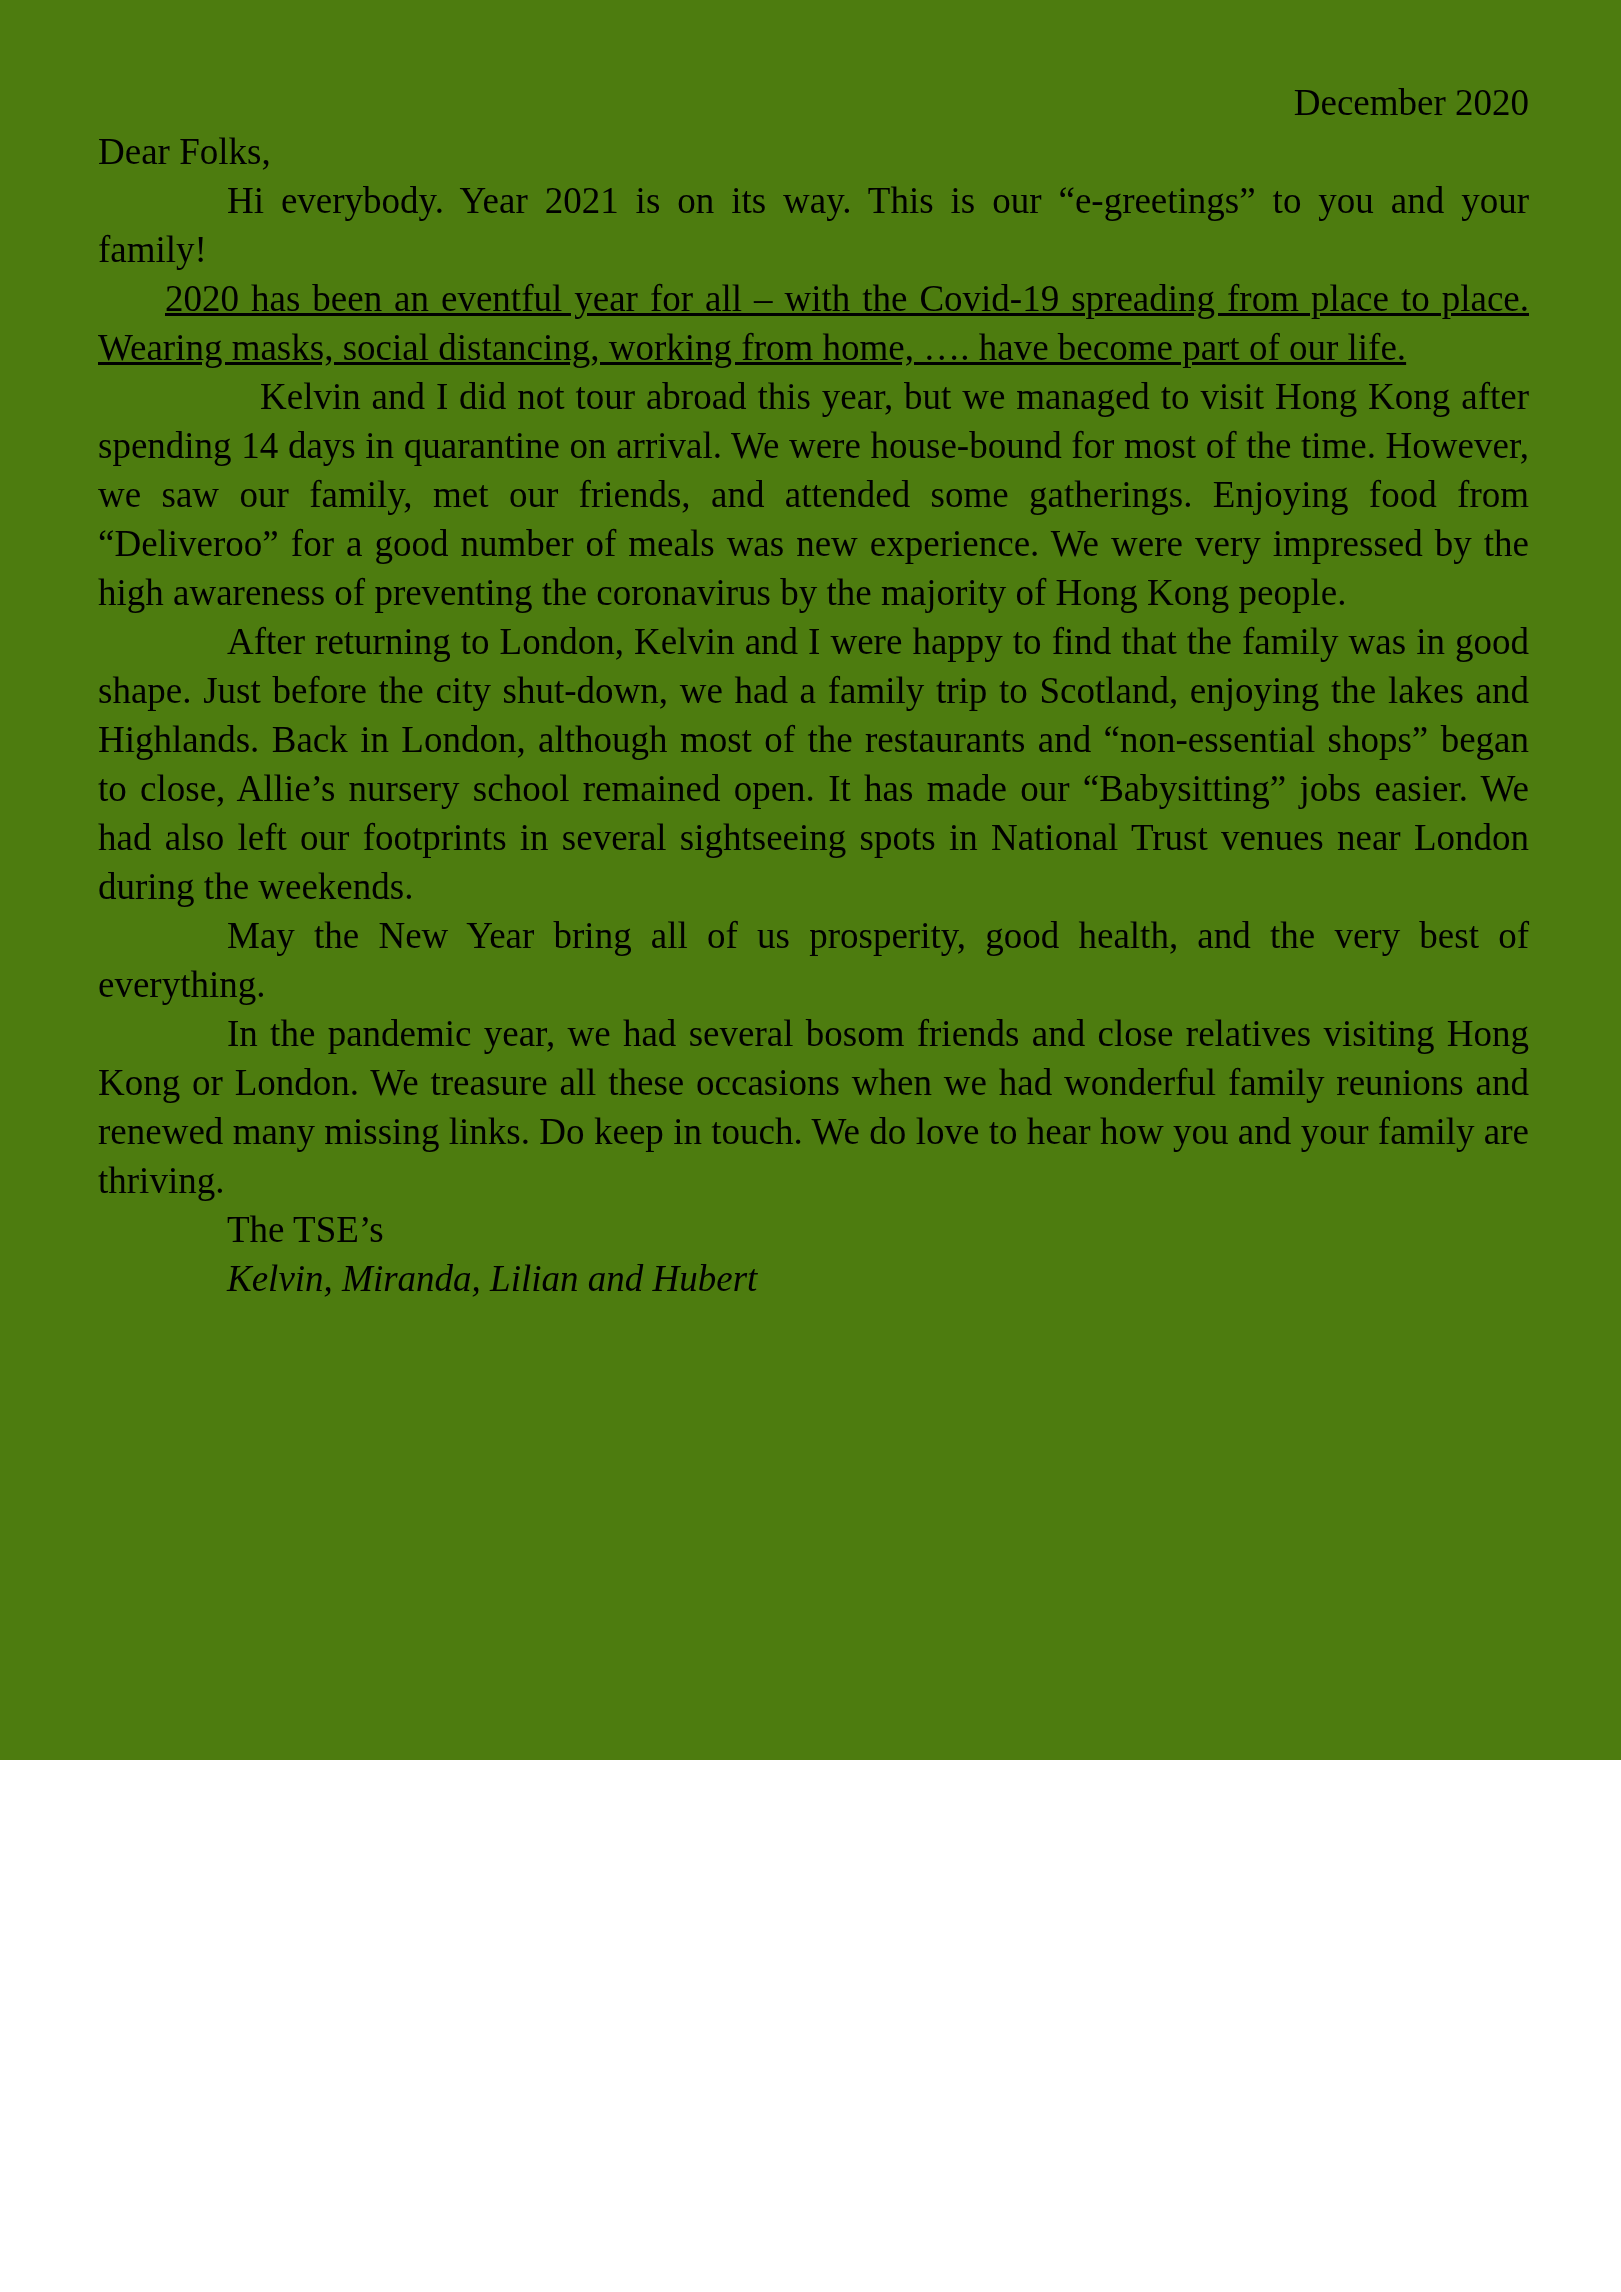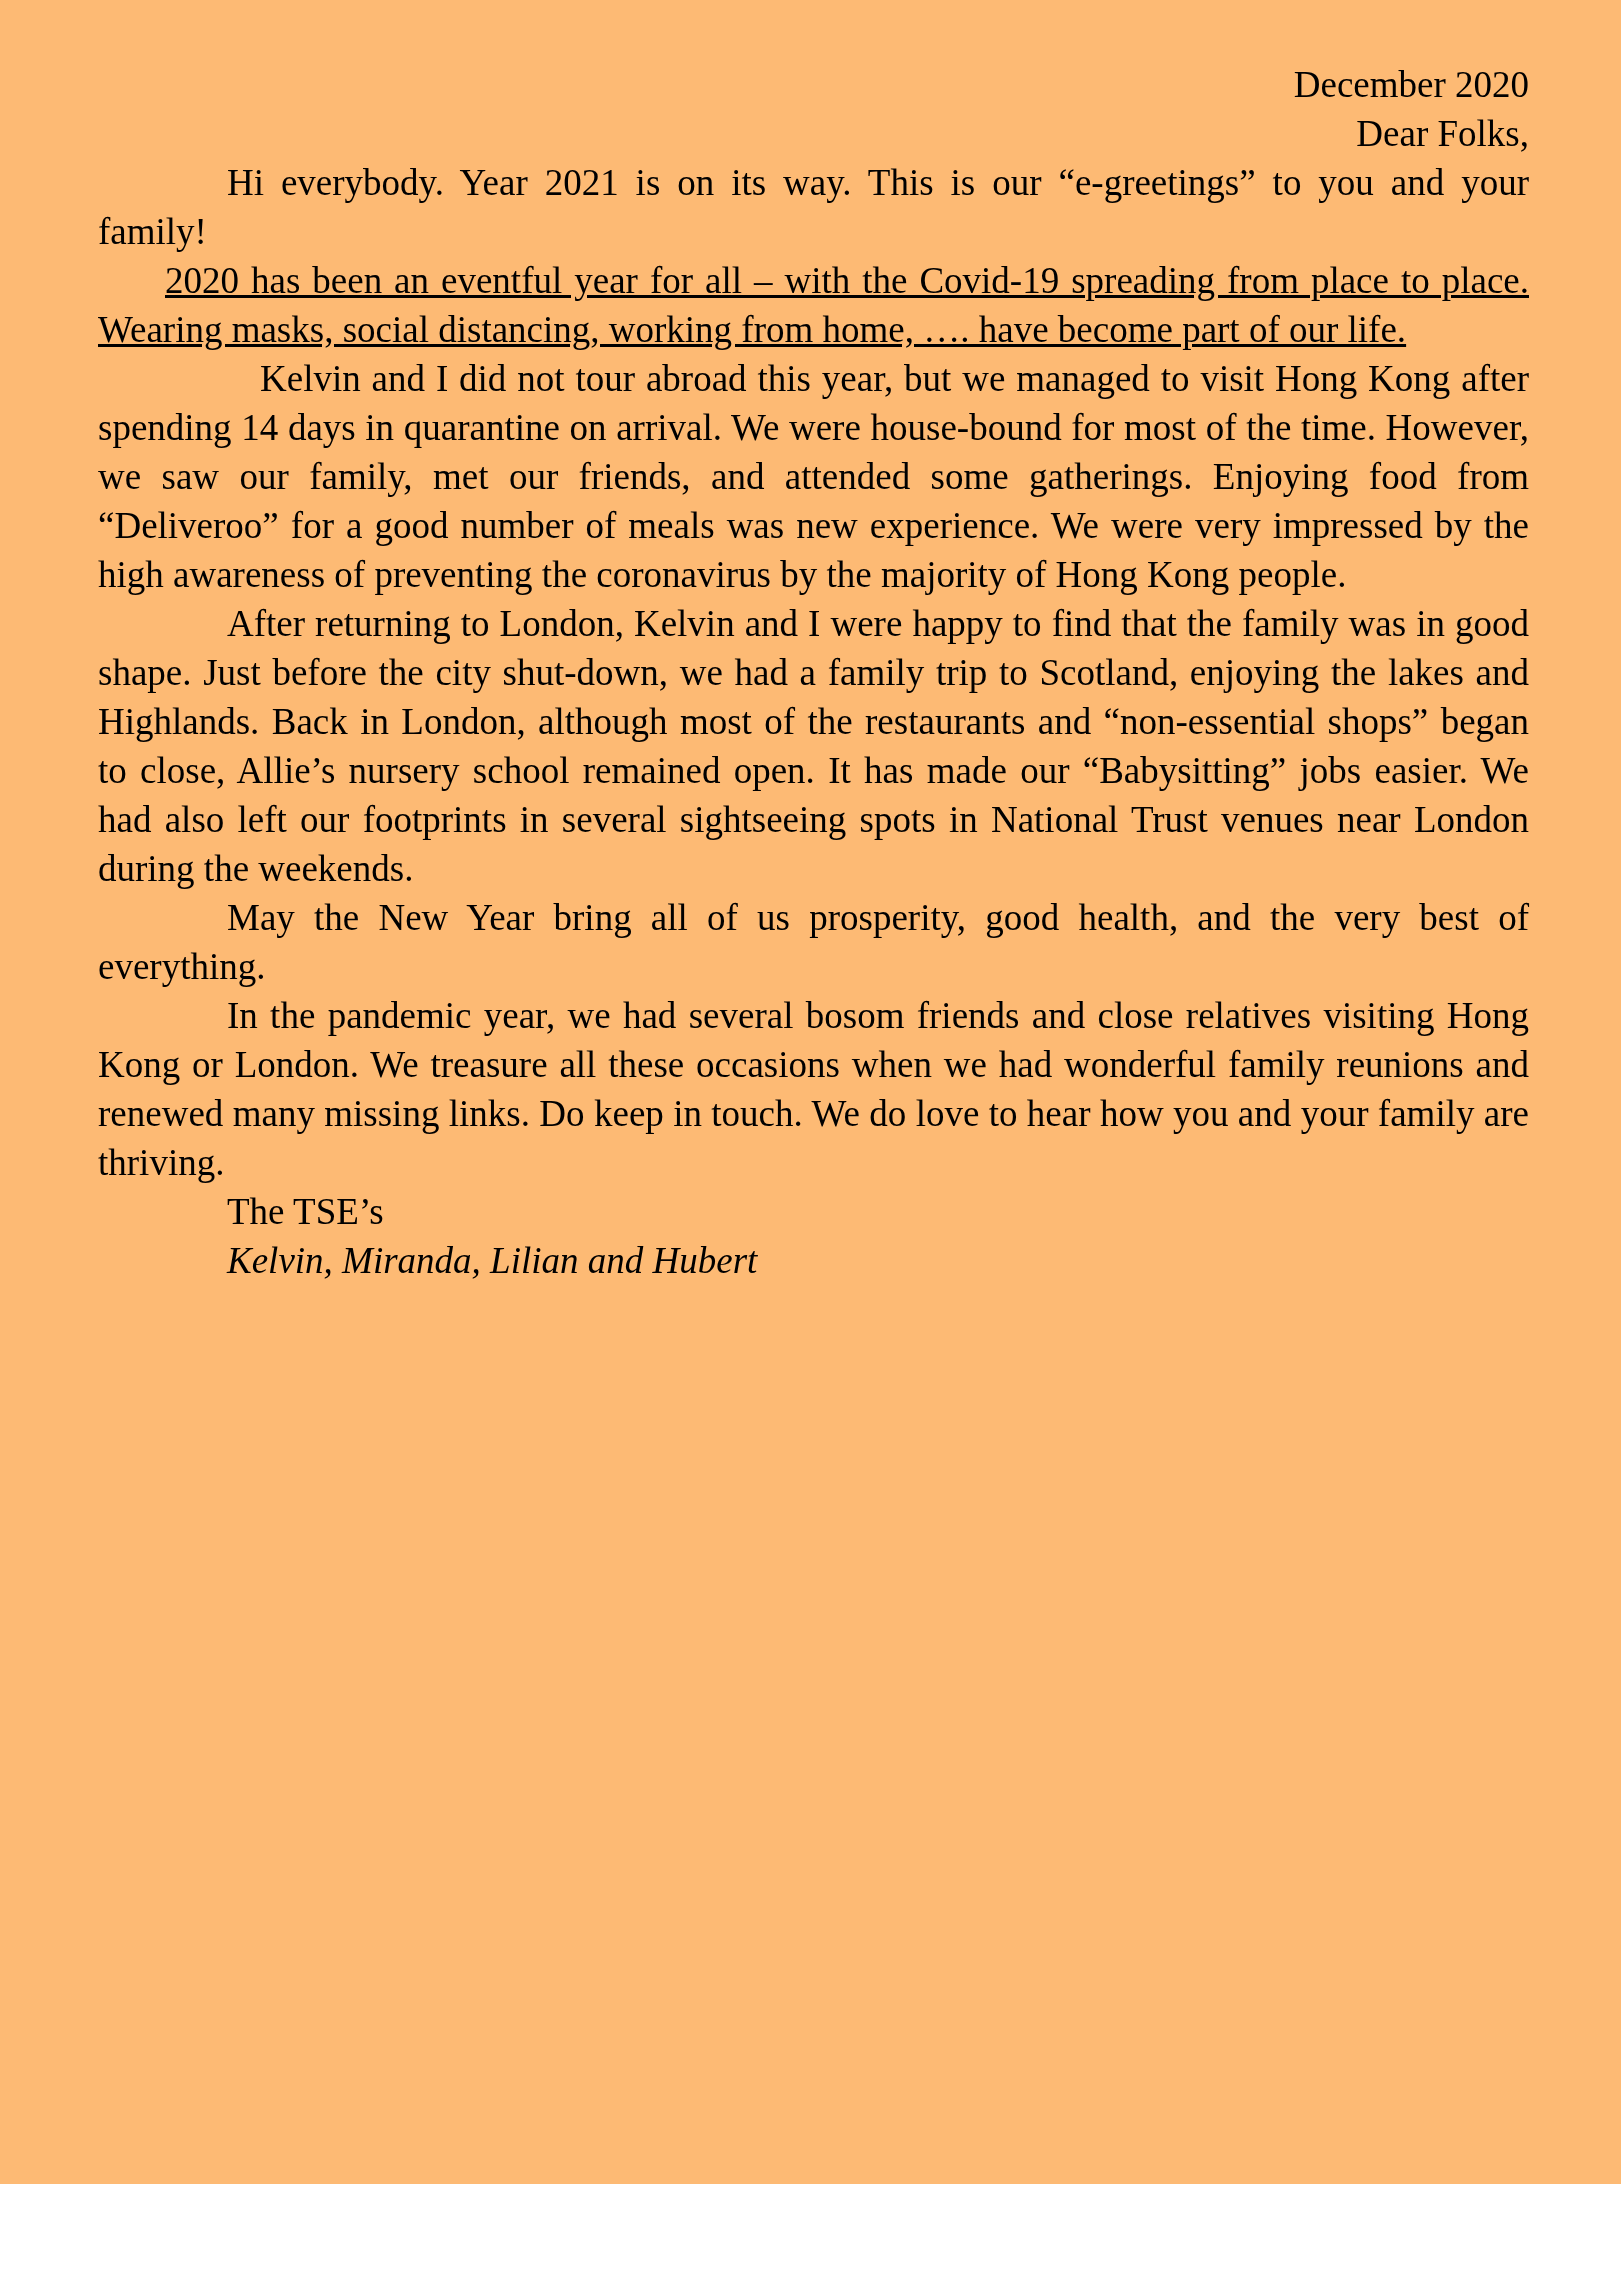--- a/index.html
+++ b/index.html
@@ -4,34 +4,34 @@
 <style>
   html, body {
     margin: 0;
     padding: 0;
     background: #ffffff;
   }
   .page {
     position: relative;
     box-sizing: border-box;
     width: 1621px;
-    height: 2184px;
-    background: #fdba74;
+    height: 1760px;
+    background: #4d7c0f;
     color: #000000;
-    padding: 60px 92px 0 98px;
+    padding: 78px 92px 0 98px;
     font-family: "Liberation Serif", "DejaVu Serif", serif;
     font-size: 37px;
     line-height: 49px;
     overflow: hidden;
   }
   .page p { margin: 0; }
 
   .date-line { text-align: right; }
 
-  .salutation { text-align: right; }
+  .salutation { text-align: left; }
 
   .para {
     text-align: justify;
     text-align-last: left;
   }
   .para-greeting      { margin-top: 29px;  text-indent: 129px; }
   .para-overview      { margin-top: 24.5px;  text-indent: 67px; text-decoration: underline;  }
   .para-hongkong      { margin-top: 106px; text-indent: 162px; }
   .para-london        { margin-top: 69px;  text-indent: 129px; }
   .para-friends       { margin-top: 53px;  text-indent: 129px; }

